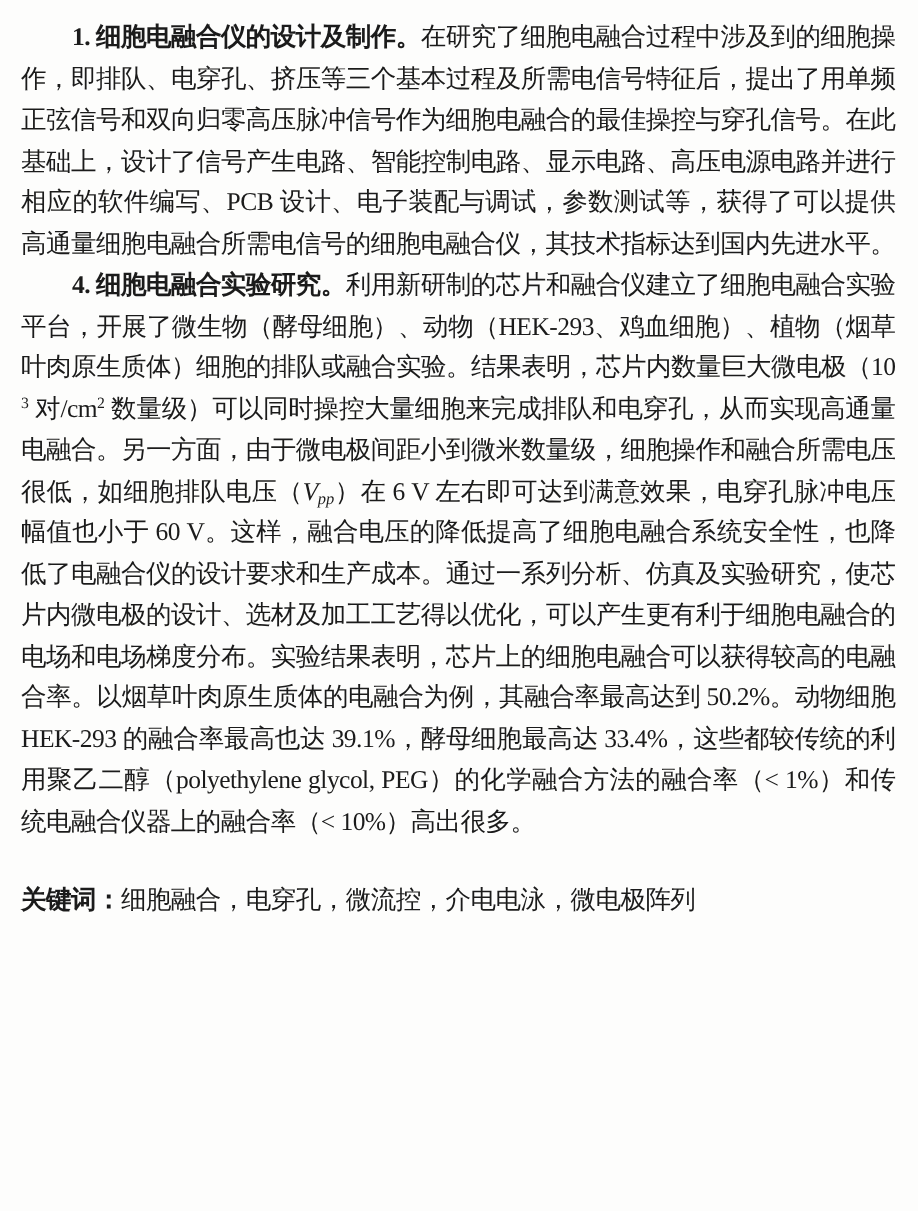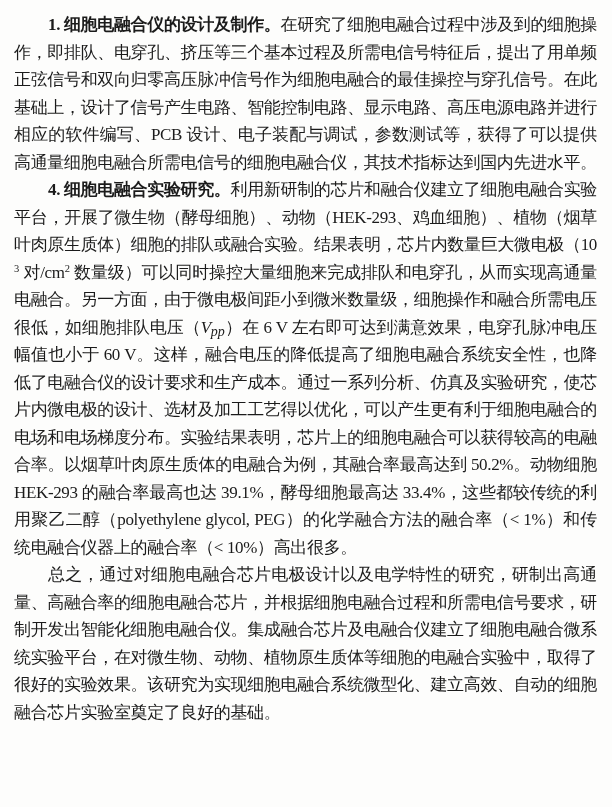--- a/index.html
+++ b/index.html
@@ -31,31 +31,31 @@
   p.para b {
     font-weight: 700;
   }
   sup {
     font-size: 10.5px;
     line-height: 0;
     vertical-align: 6px;
     letter-spacing: 0;
   }
   sub {
-    font-size: 14px;
+    font-size: 11px;
     line-height: 0;
     vertical-align: -3px;
     letter-spacing: 0;
   }
   i { font-style: italic; }
   p.keywords {
     text-indent: 0;
     margin-top: 25px;
   }
 </style>
 </head>
 <body>
 
 <div class="page">
   <p class="para"><b>1. 细胞电融合仪的设计及制作。</b><span>在研究了细胞电融合过程中涉及到的细胞操作，即排队、电穿孔、挤压等三个基本过程及所需电信号特征后，提出了用单频正弦信号和双向归零高压脉冲信号作为细胞电融合的最佳操控与穿孔信号。在此基础上，设计了信号产生电路、智能控制电路、显示电路、高压电源电路并进行相应的软件编写、PCB 设计、电子装配与调试，参数测试等，获得了可以提供高通量细胞电融合所需电信号的细胞电融合仪，其技术指标达到国内先进水平。</span></p>
   <p class="para"><b>4. 细胞电融合实验研究。</b><span>利用新研制的芯片和融合仪建立了细胞电融合实验平台，开展了微生物（酵母细胞）、动物（HEK-293、鸡血细胞）、植物（烟草叶肉原生质体）细胞的排队或融合实验。结果表明，芯片内数量巨大微电极（10</span><sup>3</sup><span> 对/cm</span><sup>2</sup><span> 数量级）可以同时操控大量细胞来完成排队和电穿孔，从而实现高通量电融合。另一方面，由于微电极间距小到微米数量级，细胞操作和融合所需电压很低，如细胞排队电压（</span><i>V</i><sub><i>pp</i></sub><span>）在 6 V 左右即可达到满意效果，电穿孔脉冲电压幅值也小于 60 V。这样，融合电压的降低提高了细胞电融合系统安全性，也降低了电融合仪的设计要求和生产成本。通过一系列分析、仿真及实验研究，使芯片内微电极的设计、选材及加工工艺得以优化，可以产生更有利于细胞电融合的电场和电场梯度分布。实验结果表明，芯片上的细胞电融合可以获得较高的电融合率。以烟草叶肉原生质体的电融合为例，其融合率最高达到 50.2%。动物细胞 HEK-293 的融合率最高也达 39.1%，酵母细胞最高达 33.4%，这些都较传统的利用聚乙二醇（polyethylene glycol, PEG）的化学融合方法的融合率（&lt; 1%）和传统电融合仪器上的融合率（&lt; 10%）高出很多。</span></p>
-  <p class="para"><span>总之，通过对细胞电融合芯片电极设计以及电学特性的研究，研制出高通量、高融合率的细胞电融合芯片，并根据细胞电融合过程和所需电信号要求，研制开发出智能化细胞电融合仪。集成融合芯片及电融合仪建立了细胞电融合微系统实验平台，在对微生物、动物、植物原生质体等细胞的电融合实验中，取得了很好的实验效果。该研究为实现细胞电融合系统微型化、建立高效、自动的细胞融合芯片实验室奠定了良好的基础。</span></p>
+  <p class="para keywords"><b>关键词：</b><span>细胞融合，电穿孔，微流控，介电电泳，微电极阵列</span></p>
 </div>
 
 </body></html>

